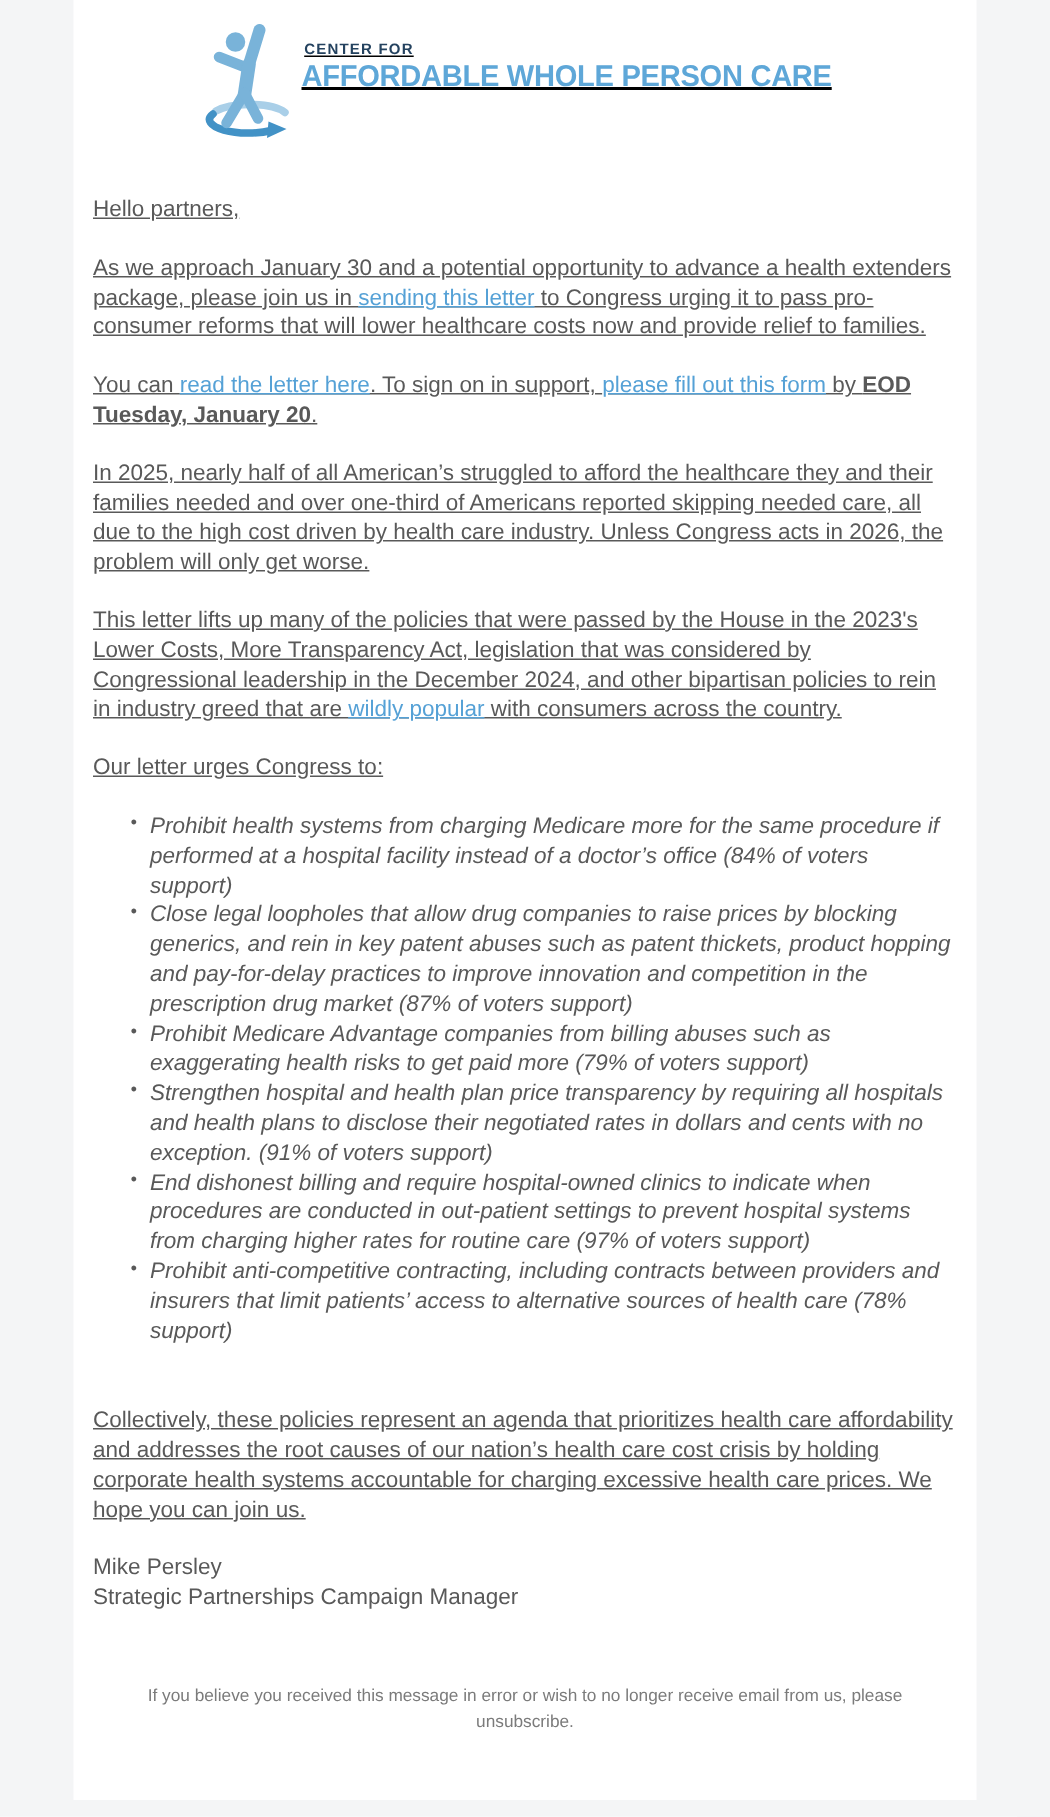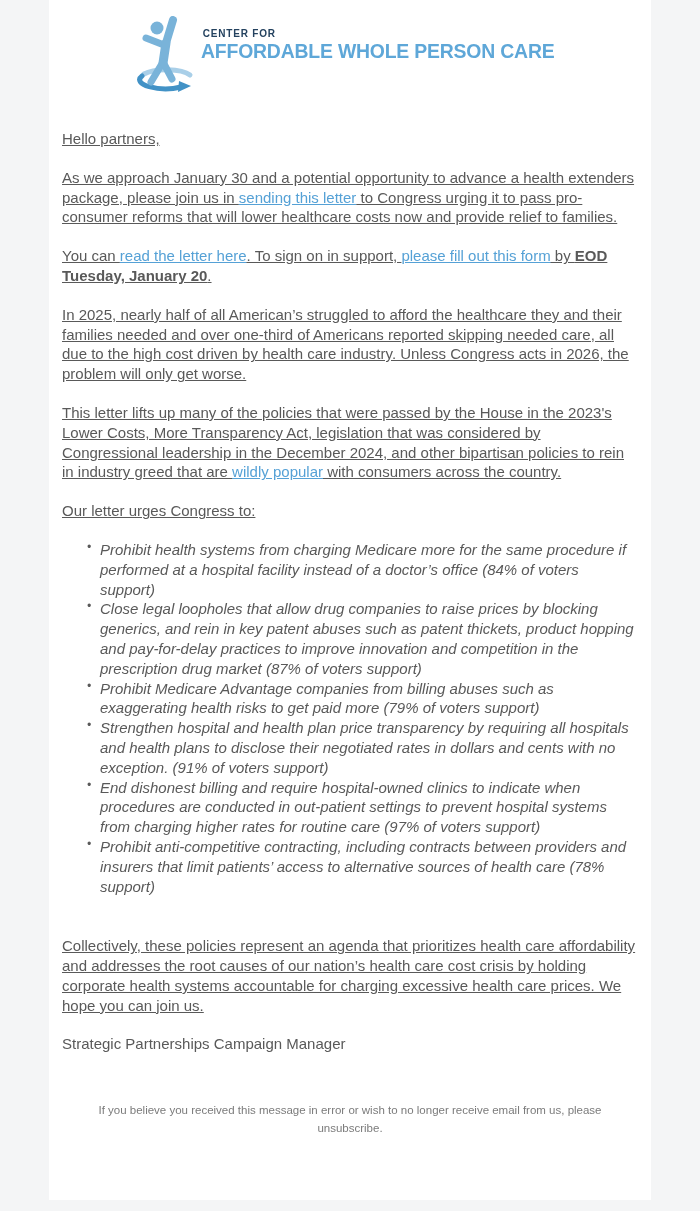--- a/index.html
+++ b/index.html
@@ -21,21 +21,21 @@
   }
   
   .logo {
     display: flex;
     justify-content: center;
     align-items: flex-start;
     gap: 4px;
     padding: 2px 0 10px 0;
   }
   .logo-figure { flex: 0 0 auto; }
-  .logo-text { padding-top: 12px; }
+  .logo-text { padding-top: 12px; text-decoration: underline; }
   .center-for {
     font-size: 10px;
     font-weight: bold;
     color: #24425f;
     letter-spacing: 0.8px;
     margin: 0 0 1px 2px;
   }
   .brand-name {
     font-size: 20px;
     font-weight: bold;
@@ -167,20 +167,21 @@
         <li>Prohibit Medicare Advantage companies from billing abuses such as exaggerating health risks to get paid more (79% of voters support)</li>
         <li>Strengthen hospital and health plan price transparency by requiring all hospitals and health plans to disclose their negotiated rates in dollars and cents with no exception. (91% of voters support)</li>
         <li>End dishonest billing and require hospital-owned clinics to indicate when procedures are conducted in out-patient settings to prevent hospital systems from charging higher rates for routine care (97% of voters support)</li>
         <li>Prohibit anti-competitive contracting, including contracts between providers and insurers that limit patients’ access to alternative sources of health care (78% support)</li>
       </ul>
 
       <p class="closing-gap">Collectively, these policies represent an agenda that prioritizes health care affordability and addresses the root causes of our nation’s health care cost crisis by holding corporate health systems accountable for charging excessive health care prices. We hope you can join us.</p>
 
 
       <div class="signature">
+        <div>Mike Persley</div>
         <div>Strategic Partnerships Campaign Manager</div>
       </div>
 
       <div class="footer">If you believe you received this message in error or wish to no longer receive email from us, please unsubscribe.</div>
 
     </div>
   </div>
 </div>
 
 </body></html>

